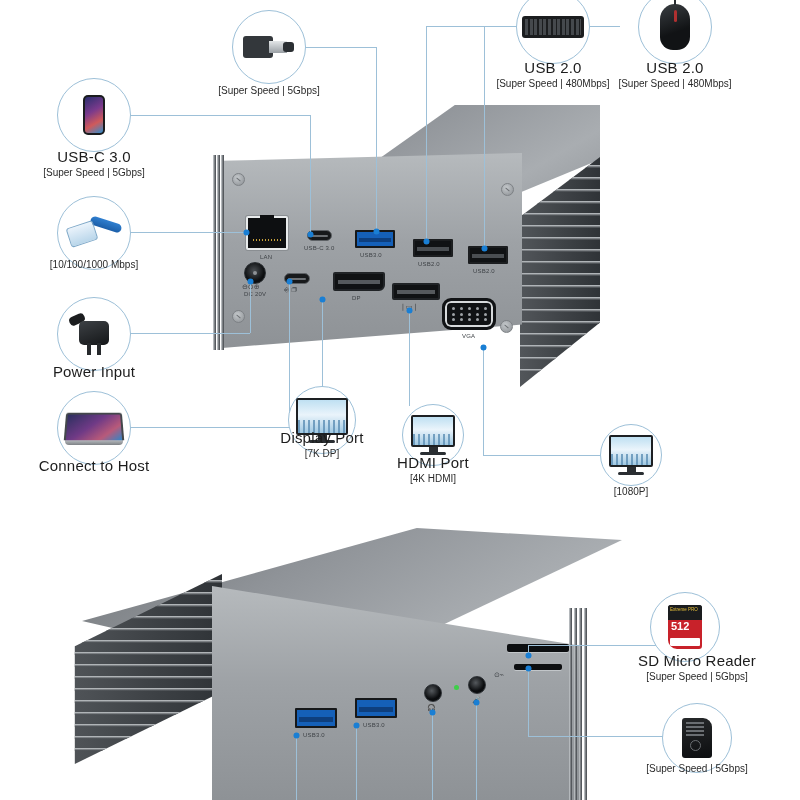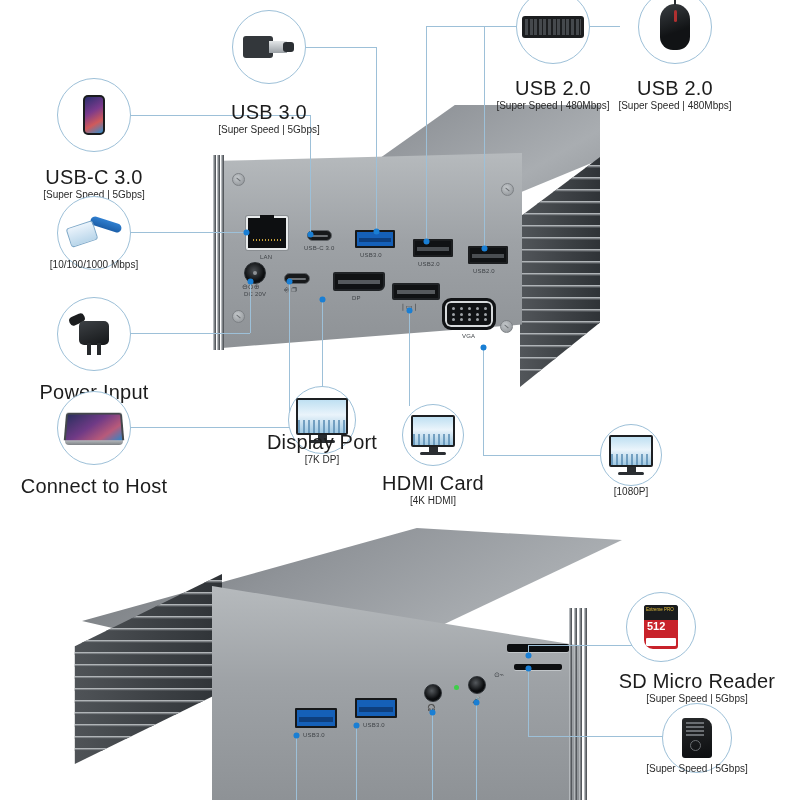--- a/index.html
+++ b/index.html
@@ -6,21 +6,21 @@
   body{width:800px;height:800px;position:relative;overflow:hidden;
        font-family:"Liberation Sans",sans-serif;color:#1b1b1b;}
   .stage{position:absolute;inset:0;}
 
   
   .callout{position:absolute;}
   .bubble{position:absolute;border:1.2px solid #9dc0d8;border-radius:50%;
           background:#fff;box-sizing:border-box;display:flex;
           align-items:center;justify-content:center;}
   .cap{position:absolute;text-align:center;line-height:1.12;white-space:nowrap;}
-  .cap .t1{font-size:20px;color:#1c1c1c;letter-spacing:.2px;margin-top:17px;}
+  .cap .t1{font-size:15px;color:#1c1c1c;letter-spacing:.2px;}
   .cap .t2{font-size:10px;color:#2a2a2a;margin-top:1px;}
 
   
   .ln{position:absolute;background:#9dc0d8;}
   .lh{height:1px;}
   .lv{width:1px;}
   .dot{position:absolute;width:5px;height:5px;border-radius:50%;
        background:#1a7fd4;box-shadow:0 0 0 .5px #1a7fd4;}
 
   
@@ -357,21 +357,20 @@
 
   <div class="callout">
     <div class="bubble" style="left:232px;top:10px;width:74px;height:74px;">
       <div class="ico usbstick">
         <span class="body"></span>
           <span class="mtl"></span>
           <span class="tip"></span>
       </div>
     </div>
     <div class="cap" style="left:189px;top:84px;width:160px;">
-      <div class="t1">USB 3.0</div>
       <div class="t2">[Super Speed | 5Gbps]</div>
     </div>
   </div>
 
   <div class="callout">
     <div class="bubble" style="left:516px;top:-10px;width:74px;height:74px;">
       <div class="ico kbd">
           <i></i>
         </div>
     </div>
@@ -444,55 +443,55 @@
   </div>
 
   <div class="callout">
     <div class="bubble" style="left:288px;top:386px;width:68px;height:68px;">
       <div class="ico monitor">
         <div class="scr"></div>
           <div class="nk"></div>
           <div class="bs"></div>
       </div>
     </div>
-    <div class="cap" style="left:242px;top:414px;width:160px;">
+    <div class="cap" style="left:242px;top:430px;width:160px;">
       <div class="t1">Display Port</div>
       <div class="t2">[7K DP]</div>
     </div>
   </div>
 
   <div class="callout">
     <div class="bubble" style="left:402px;top:404px;width:62px;height:62px;">
       <div class="ico monitor" style="width:44px;">
         <div class="scr" style="height:28px;"></div>
           <div class="nk"></div>
           <div class="bs"></div>
       </div>
     </div>
     <div class="cap" style="left:353px;top:455px;width:160px;">
-      <div class="t1">HDMI Card</div>
+      <div class="t1">HDMI Port</div>
       <div class="t2">[4K HDMI]</div>
     </div>
   </div>
 
   <div class="callout">
     <div class="bubble" style="left:600px;top:424px;width:62px;height:62px;">
       <div class="ico monitor" style="width:44px;">
         <div class="scr" style="height:28px;"></div>
           <div class="nk"></div>
           <div class="bs"></div>
       </div>
     </div>
     <div class="cap" style="left:551px;top:485px;width:160px;">
       <div class="t2">[1080P]</div>
     </div>
   </div>
 
   <div class="callout">
-    <div class="bubble" style="left:626px;top:592px;width:70px;height:70px;">
+    <div class="bubble" style="left:650px;top:592px;width:70px;height:70px;">
       <div class="ico sdcard">
         <div class="top">Extreme PRO</div>
         <div class="num">512</div>
         <div class="bar"></div>
       </div>
     </div>
     <div class="cap" style="left:607px;top:653px;width:180px;">
       <div class="t1">SD Micro Reader</div>
       <div class="t2">[Super Speed | 5Gbps]</div>
     </div>

